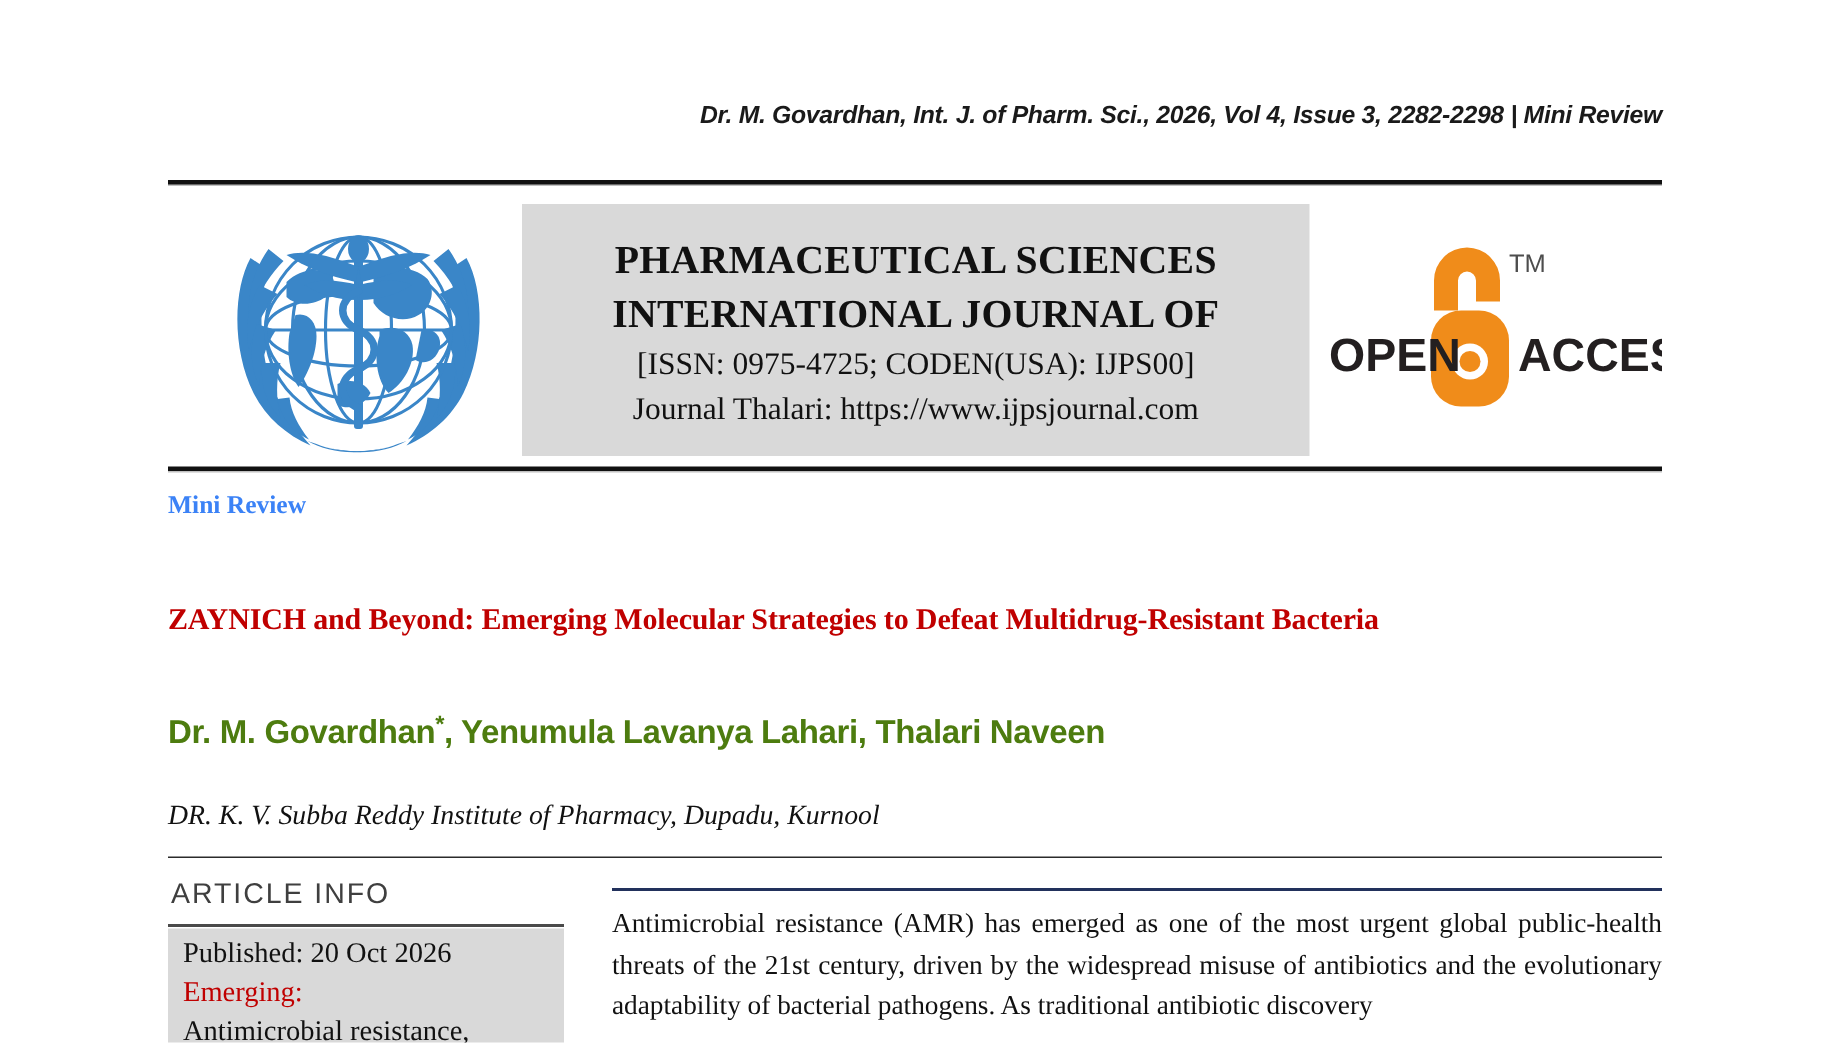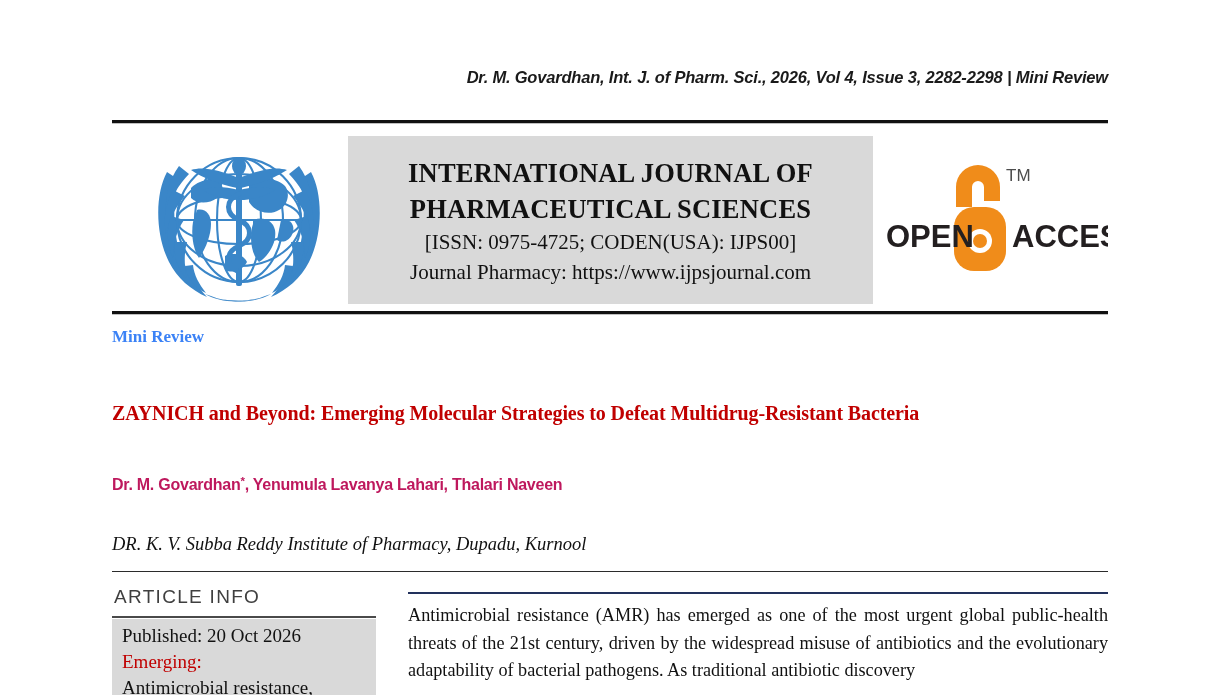--- a/index.html
+++ b/index.html
@@ -135,23 +135,23 @@
     color: #C00000;
     letter-spacing: -0.1px;
   }
   .authors {
     position: absolute;
     left: 112px;
     top: 474px;
     width: 960px;
     font-family: "Liberation Sans", "DejaVu Sans", sans-serif;
     font-weight: bold;
-    font-size: 16px;
+    font-size: 22px;
     line-height: 1.3;
-    color: #be185d;
+    color: #4d7c0f;
     letter-spacing: -0.25px;
   }
   .authors sup { font-size: 0.72em; vertical-align: 0.45em; }
   .affiliation {
     position: absolute;
     left: 112px;
     top: 534px;
     width: 960px;
     font-family: "Liberation Serif", "DejaVu Serif", serif;
     font-style: italic;
@@ -289,24 +289,24 @@
           <path d="M86 54 C70 50 58 50 50 54 C60 60 72 64 85 64 Z"></path>
           <path d="M86 54 C102 50 114 50 122 54 C112 60 100 64 87 64 Z"></path>
         </g>
         <g fill="none" stroke="#3A86C8" stroke-width="5" stroke-linecap="round">
           <path d="M86 58 C72 64 72 78 86 84 C100 90 100 104 86 110 C72 116 72 130 86 136"></path>
         </g>
       </svg>
     </div>
 
     <div class="masthead-box">
+      <div class="journal-title-line">PHARMACEUTICAL SCIENCES</div>
       <div class="journal-title-line">INTERNATIONAL JOURNAL OF</div>
-      <div class="journal-title-line">PHARMACEUTICAL SCIENCES</div>
       <div class="journal-sub">[ISSN: 0975-4725; CODEN(USA): IJPS00]</div>
-      <div class="journal-sub">Journal Pharmacy: https://www.ijpsjournal.com</div>
+      <div class="journal-sub">Journal Thalari: https://www.ijpsjournal.com</div>
     </div>
 
     <div class="oa-logo">
       <svg viewBox="0 0 224 130" width="224" height="130" aria-hidden="true">
 
         <g>
           <path d="M72 56 L72 36 A22 22 0 0 1 116 36 L116 50 L100 50 L100 36 A6 6 0 0 0 88 36 L88 56 Z" fill="#F08C1A"></path>
           <rect x="70" y="56" width="52" height="64" rx="20" fill="#F08C1A"></rect>
           <circle cx="96" cy="90" r="12" fill="#ffffff"></circle>
           <circle cx="96" cy="90" r="7" fill="#F08C1A"></circle>

